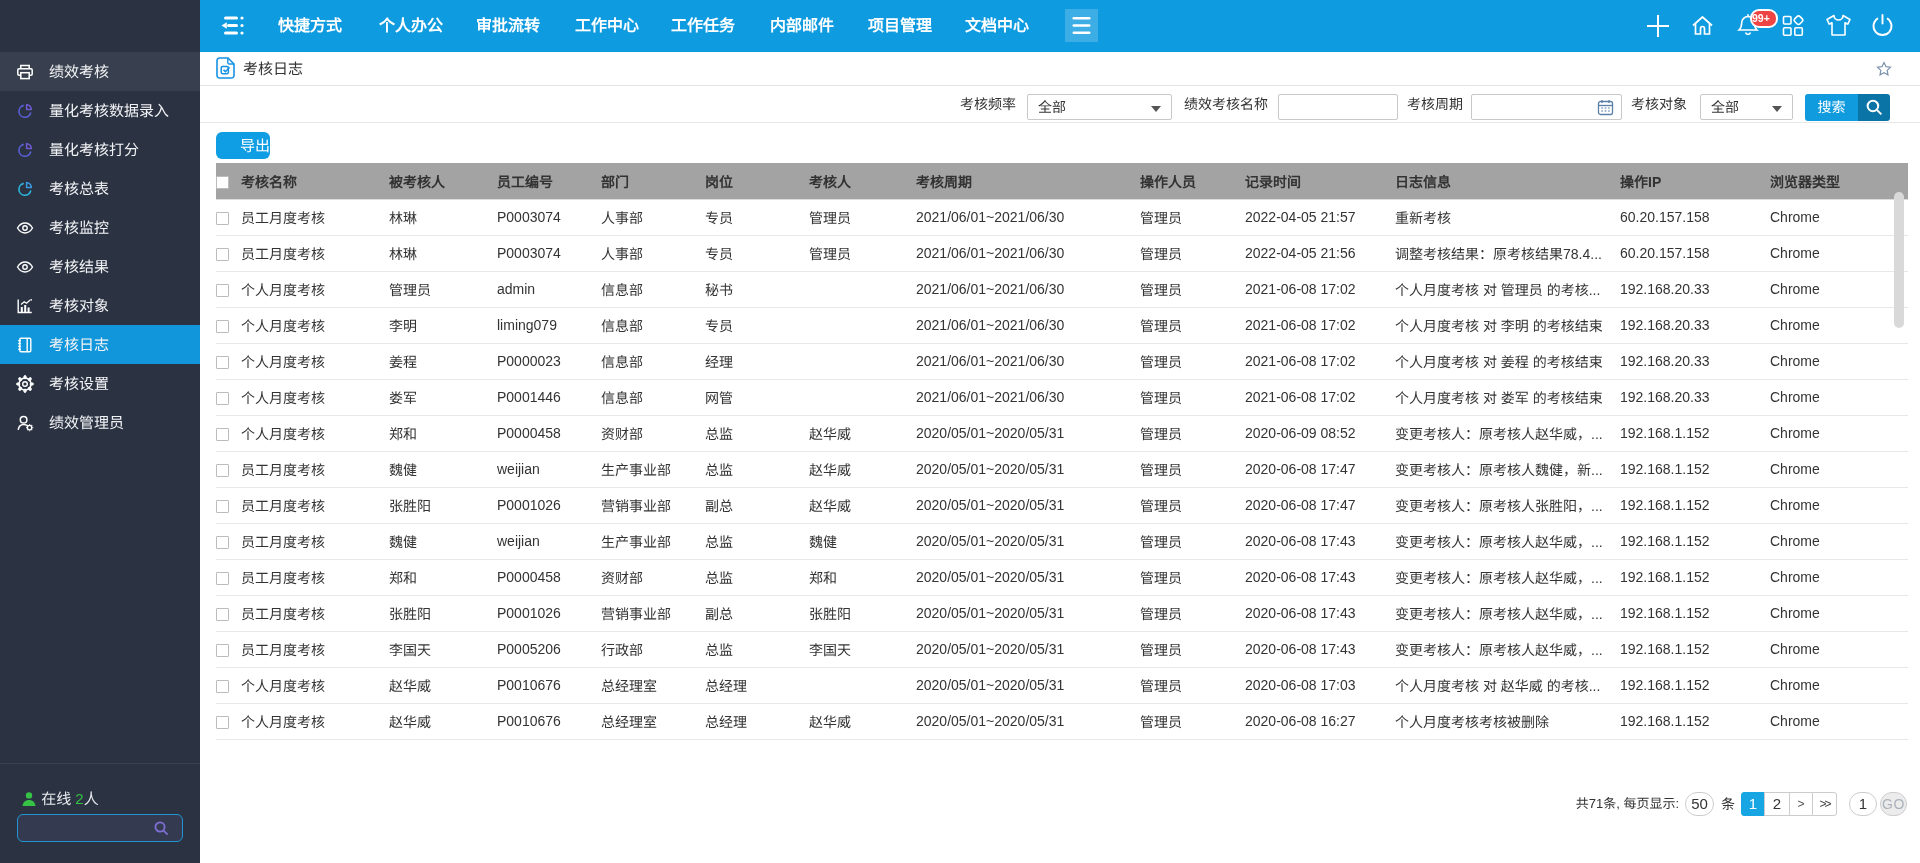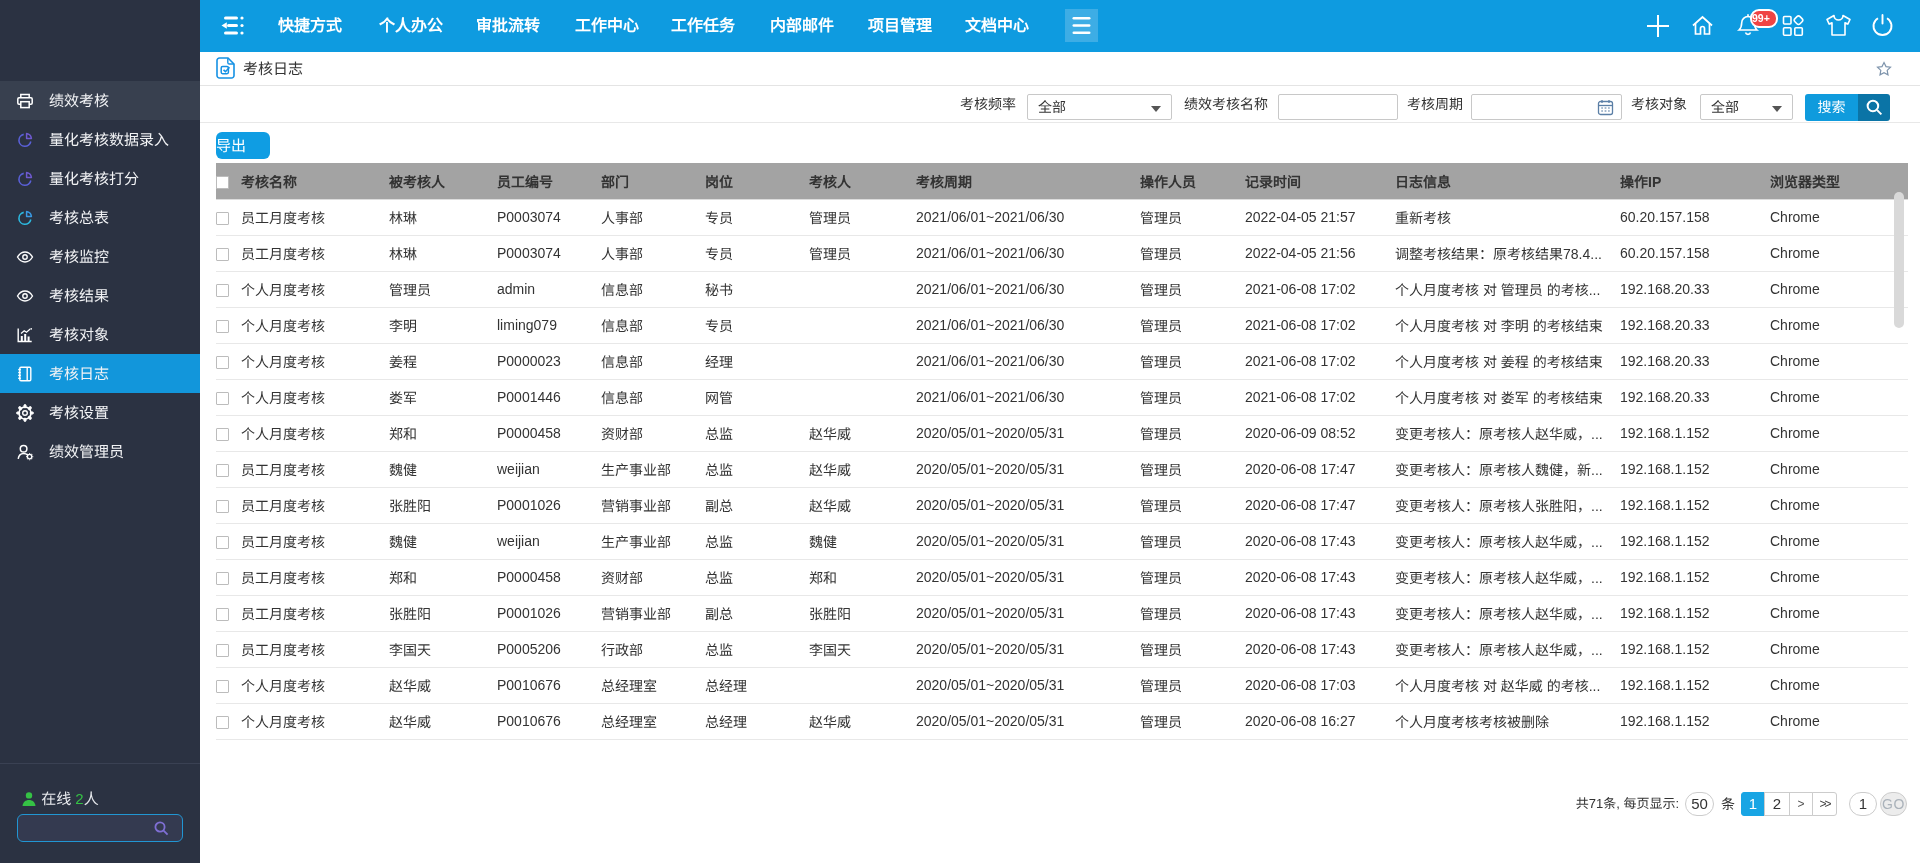--- a/index.html
+++ b/index.html
@@ -4,21 +4,21 @@
 <title>考核日志</title>
 <style>
 * { margin:0; padding:0; box-sizing:border-box; }
 html,body { width:1920px; height:863px; overflow:hidden; background:#fff;
   font-family:"Liberation Sans", sans-serif; }
 .abs { position:absolute; }
 
 #sidebar { position:absolute; left:0; top:0; width:200px; height:863px; background:#2b3242; z-index:5; }
 #sidehead { position:absolute; left:0; top:0; width:200px; height:52px; background:#1389ce; }
 #sidehead .uname { position:absolute; left:48px; top:0; line-height:52px; color:#fff; font-size:16px; font-weight:bold; }
-.menu-item { position:absolute; left:0; width:200px; height:39px; color:#f2f3f5; font-size:15px;margin-top:29px; }
+.menu-item { position:absolute; left:0; width:200px; height:39px; color:#f2f3f5; font-size:15px; }
 .menu-item .mi-txt { position:absolute; left:49px; top:0; line-height:39px; }
 .menu-item .mi-ico { position:absolute; left:16px; top:11px; width:18px; height:18px; }
 #online { position:absolute; left:0; top:763px; width:200px; height:100px; border-top:1px solid #3a4153; }
 #online .ol-row { position:absolute; left:21px; top:23px; color:#e8eaee; font-size:15px; }
 #online .ol-num { color:#35c245; }
 #sidesearch { position:absolute; left:17px; top:814px; width:166px; height:28px; border:1px solid #2196d3; border-radius:6px; background:#343a50; }
 
 #nav { position:absolute; left:200px; top:0; width:1720px; height:52px; background:#0e9be0; }
 .nav-item { position:absolute; top:0; line-height:52px; color:#fff; font-size:16px; font-weight:bold; transform:translateX(-50%); }
 #nav-hl { position:absolute; left:865px; top:9px; width:33px; height:33px; background:#3dade5; }
@@ -26,21 +26,21 @@
 #titlebar { position:absolute; left:200px; top:52px; width:1720px; height:34px; background:#fff; border-bottom:1px solid #e4e4e4; }
 #titlebar .t-txt { position:absolute; left:43px; top:0; line-height:34px; font-size:15px; color:#333; }
 
 #filterbar { position:absolute; left:200px; top:86px; width:1720px; height:37px; background:#fff; border-bottom:1px solid #e8e8e8; font-size:14px; color:#333; }
 .flabel { position:absolute; top:0; line-height:37px; }
 .fbox { position:absolute; top:8px; height:26px; border:1px solid #c8c8c8; border-radius:2px; background:#fff; font-size:14px; color:#333; line-height:24px; }
 .caret { position:absolute; top:11px; width:0; height:0; border-left:5px solid transparent; border-right:5px solid transparent; border-top:6px solid #555; }
 #btn-search { position:absolute; left:1605px; top:8px; width:53px; height:27px; background:#0f9bdd; color:#fff; font-size:14px; text-align:center; line-height:27px; border-radius:3px 0 0 3px; }
 #btn-mag { position:absolute; left:1658px; top:8px; width:32px; height:27px; background:#0b74a6; border-radius:0 3px 3px 0; }
 
-#btn-export { position:absolute; left:216px; top:132px; width:54px; height:27px; background:#0f9de3; color:#fff; font-size:15px; text-align:left; line-height:27px; border-radius:6px; }
+#btn-export { position:absolute; left:216px; top:132px; width:54px; height:27px; background:#0f9de3; color:#fff; font-size:15px; text-align:right; line-height:27px; border-radius:6px; }
 #tablewrap { position:absolute; left:216px; top:163px; width:1692px; height:603px; overflow:hidden; }
 table { border-collapse:collapse; table-layout:fixed; width:1692px; font-size:14px; color:#333; }
 th, td { font-weight:normal; text-align:left; padding:0; height:36px; overflow:hidden; white-space:nowrap; }
 thead th { background:#a3a3a3; font-weight:bold; border-bottom:1px solid #dcdcdc; height:36px; }
 tbody td { border-bottom:1px solid #e8e8e8; }
 .cb { display:inline-block; width:13px; height:13px; border:1px solid #bcbcbc; background:#fff; vertical-align:middle; border-radius:1px; }
 
 #pager { position:absolute; left:1500px; top:792px; width:410px; height:24px; font-size:13px; color:#333; }
 .pbox { position:absolute; top:0; height:24px; border:1px solid #ccc; border-radius:12px; background:#fff; text-align:center; line-height:22px; font-size:13px; }
 #scrollthumb { position:absolute; left:1894px; top:192px; width:10px; height:136px; background:#d9d9d9; border-radius:5px; }

